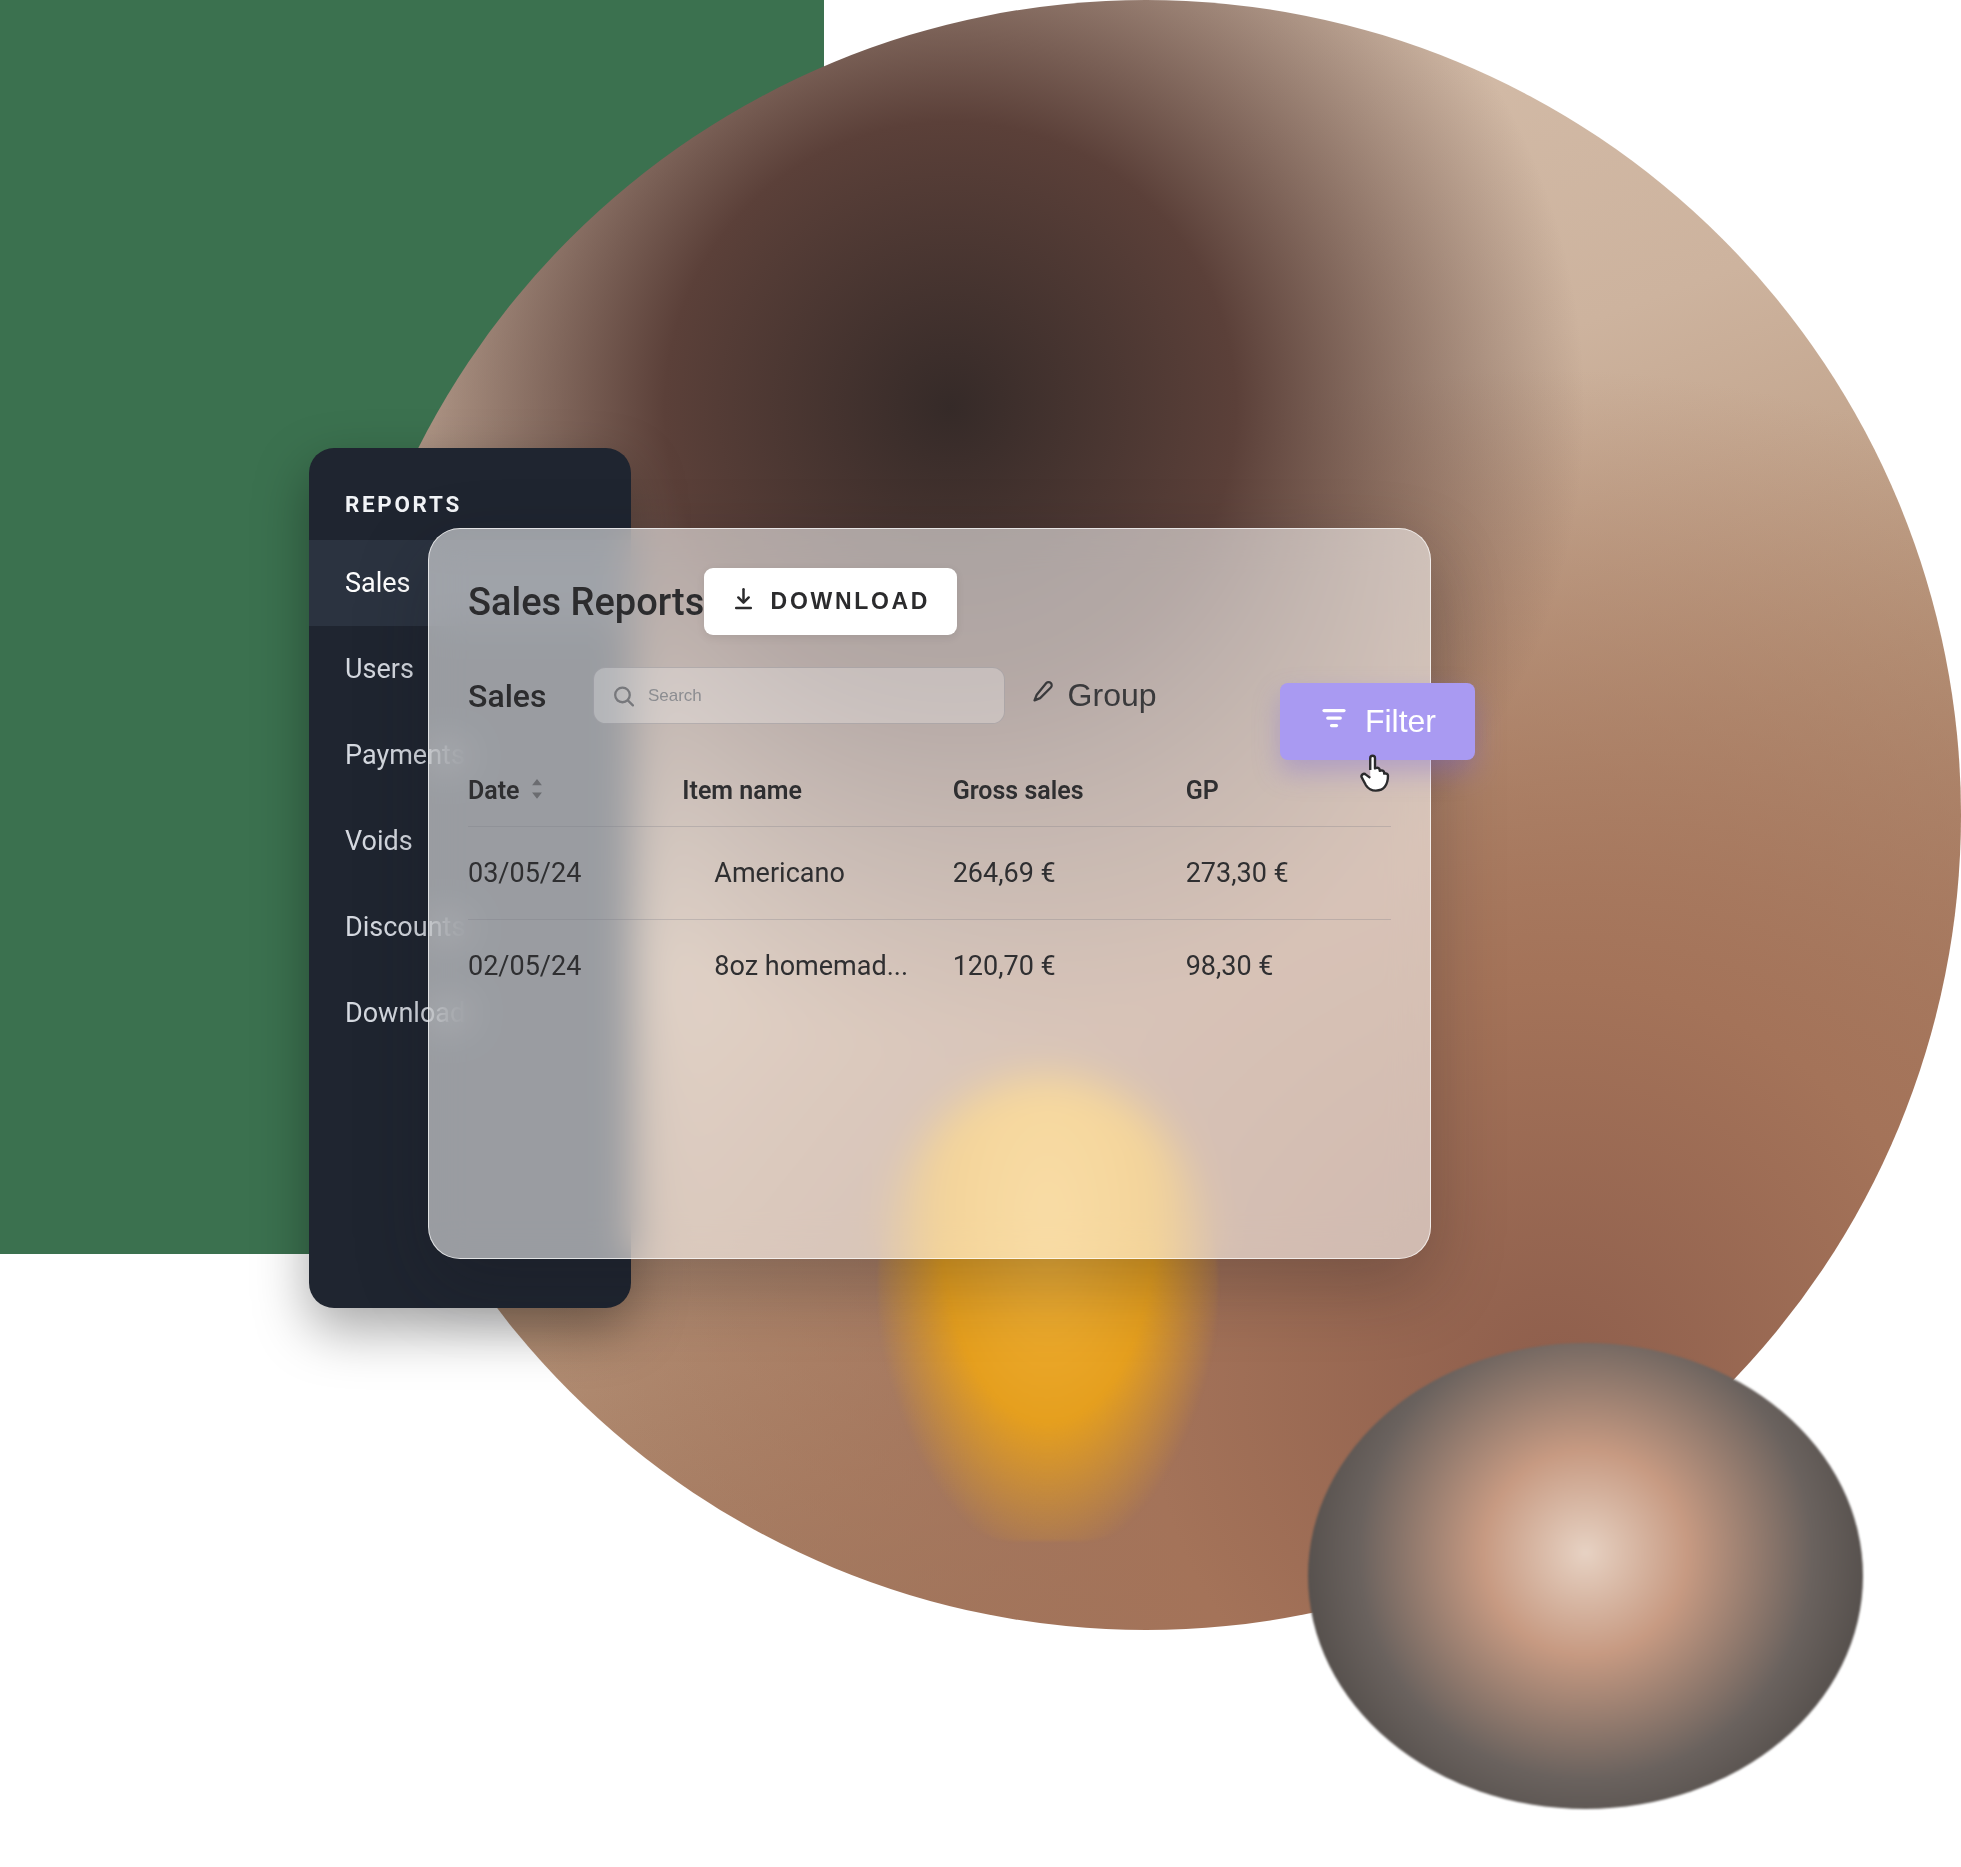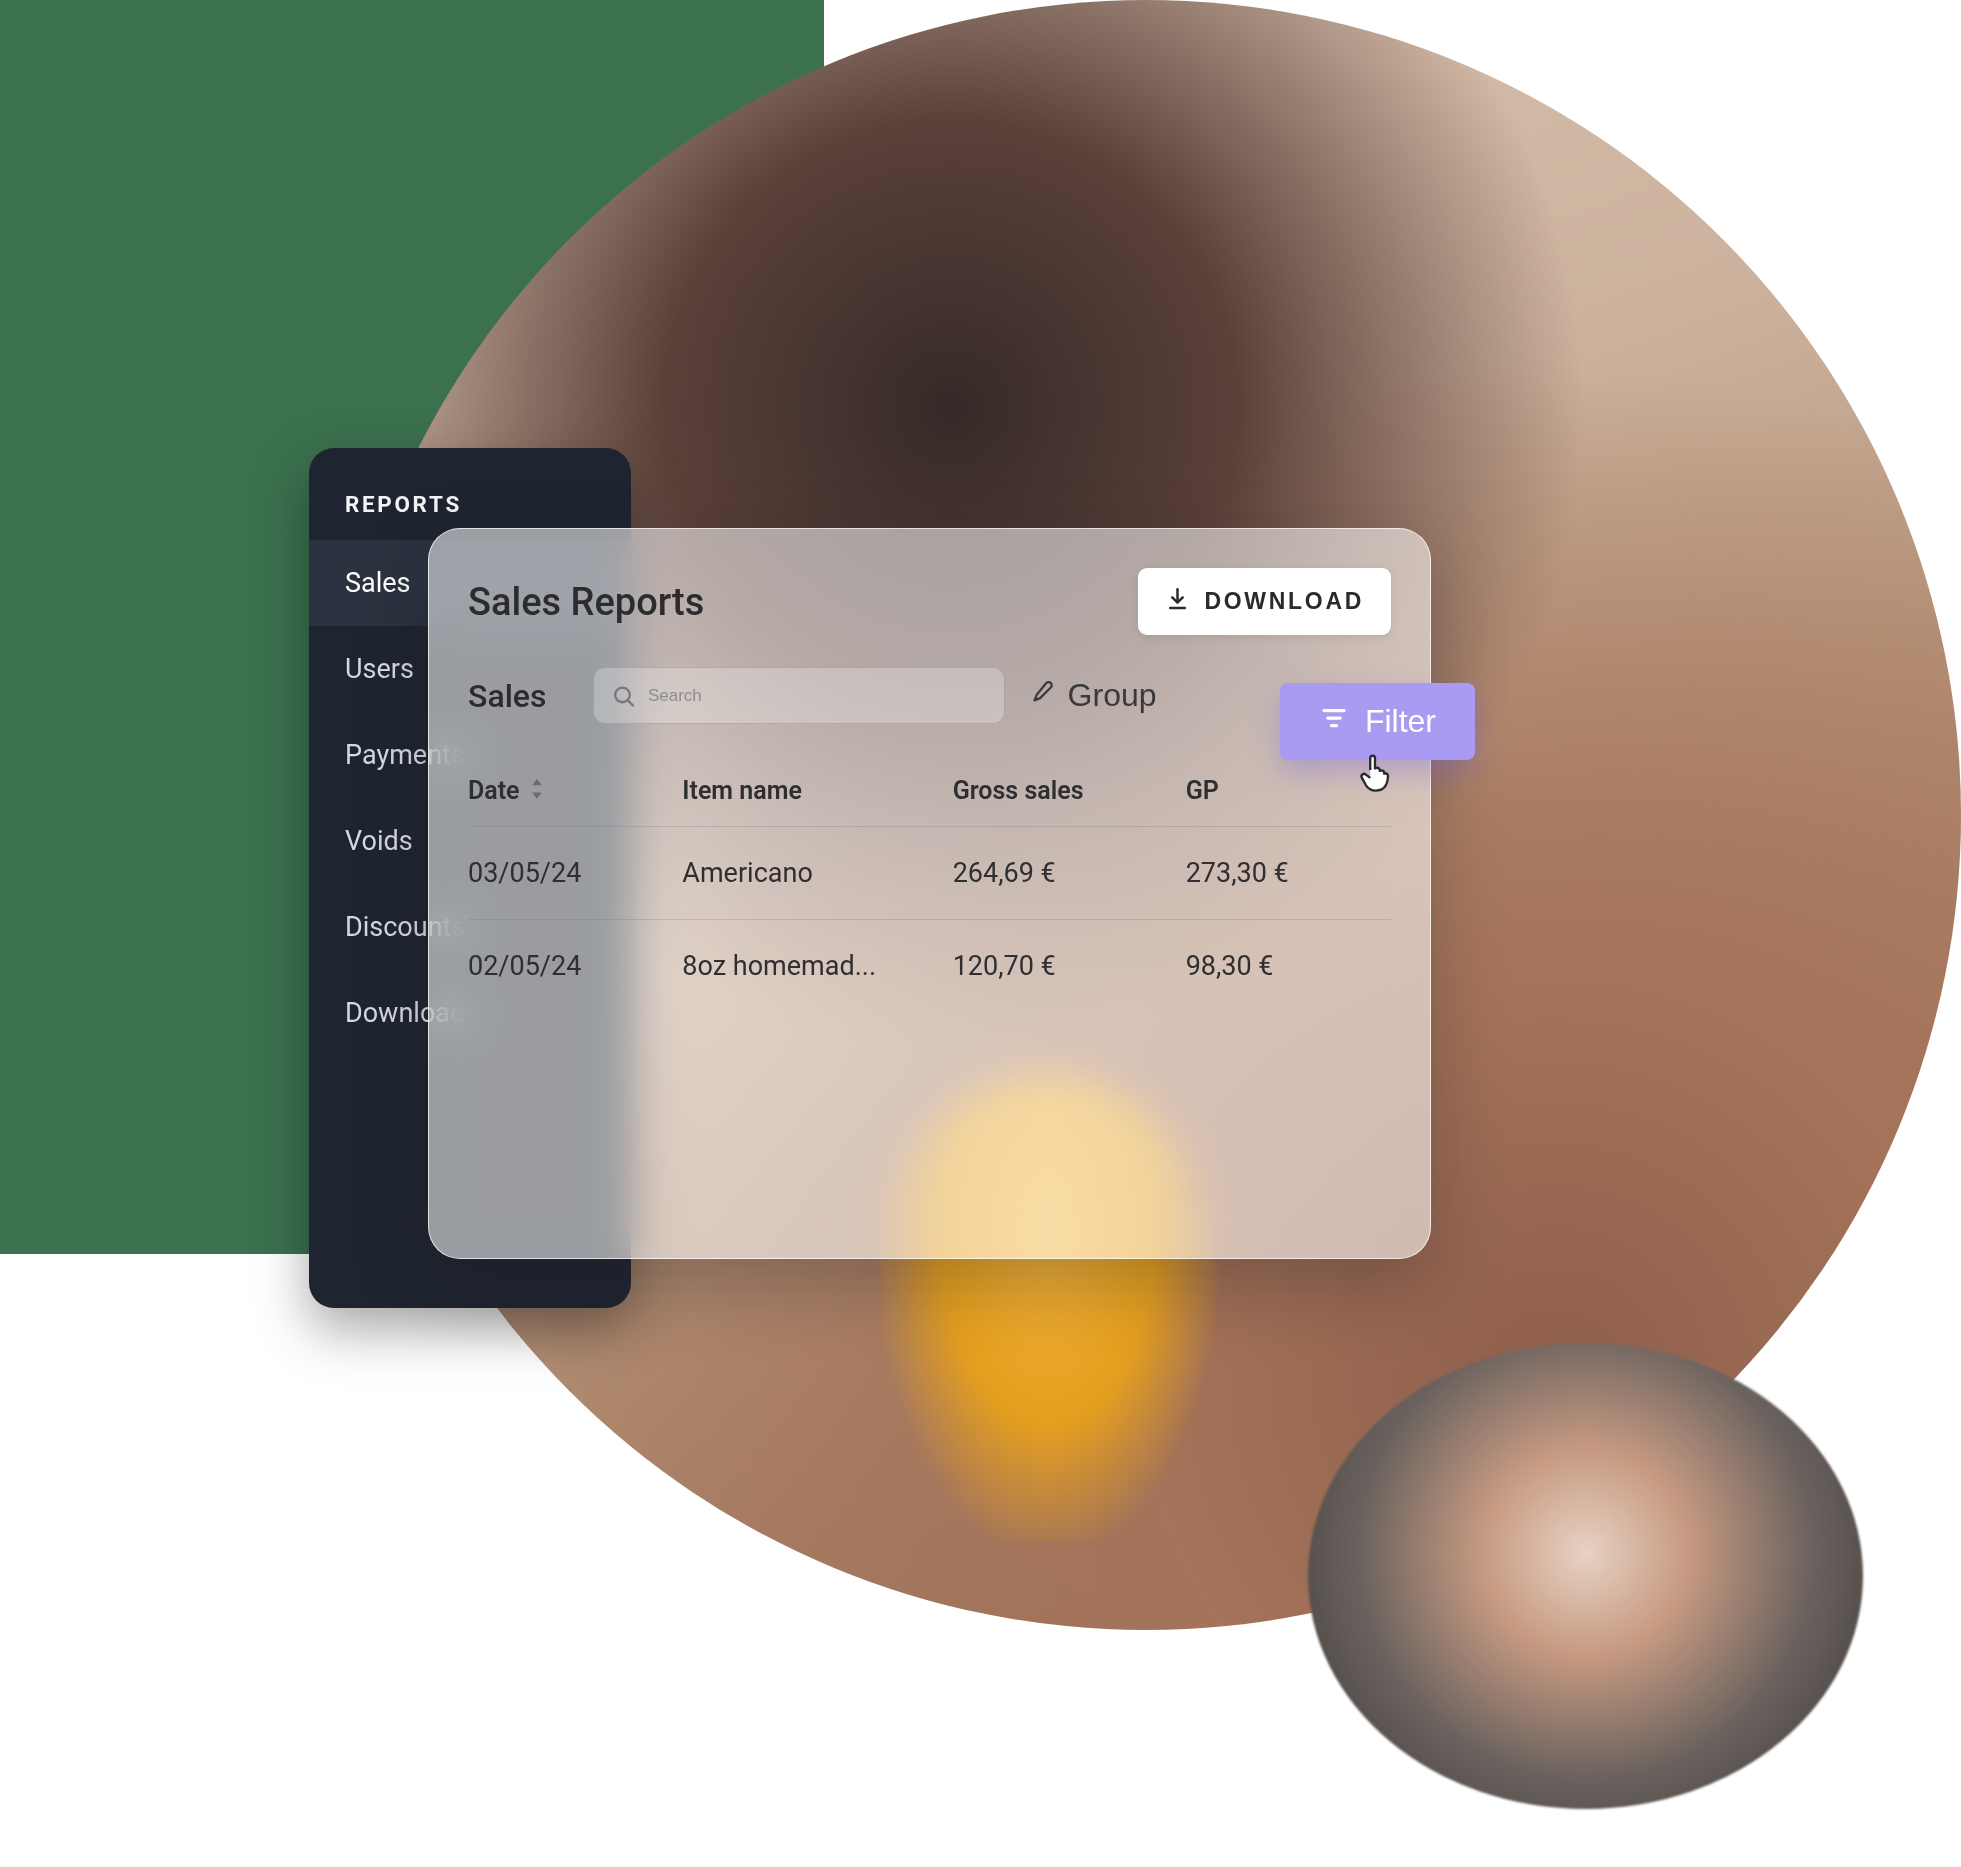--- a/index.html
+++ b/index.html
@@ -86,21 +86,20 @@
     backdrop-filter: blur(19.7px);
     -webkit-backdrop-filter: blur(19.7px);
     border: 1.8px solid rgba(255,255,255,0.7);
     box-shadow: 0 27px 72px rgba(20,20,30,0.28);
     padding: 39px 39px 9px 39px;
     color: #2a2b2e;
   }
   .card-top {
     display: flex;
     align-items: center;
-    justify-content: space-between;
     margin-bottom: 32px;
   }
   .card-title {
     font-size: 38px;
     font-weight: 500;
     color: #2c2c2e;
   }
   .download-btn {
     display: inline-flex;
     align-items: center;
@@ -209,21 +208,21 @@
   .sort-col {
     display: inline-flex; align-items: flex-start; gap: 9px; cursor: pointer;
   }
   .sort-col svg { width: 16px; height: 19.7px; }
   .tbl-body .tbl-row {
     font-size: 27px;
     color: #2f2f31;
     padding: 30px 0;
     border-top: 1.8px solid rgba(120,120,128,0.28);
   }
-  .truncate { white-space: nowrap; overflow: hidden; text-overflow: ellipsis; }
+  .truncate { white-space: nowrap; overflow: hidden; text-overflow: ellipsis; margin-left: 32px; }
 
 </style>
 </head>
 <body>
 
 <div class="stage">
   <div class="green-slab"></div>
   <div class="photo-circle"></div>
   <div class="drink"></div>
   <div class="bowl"></div>

